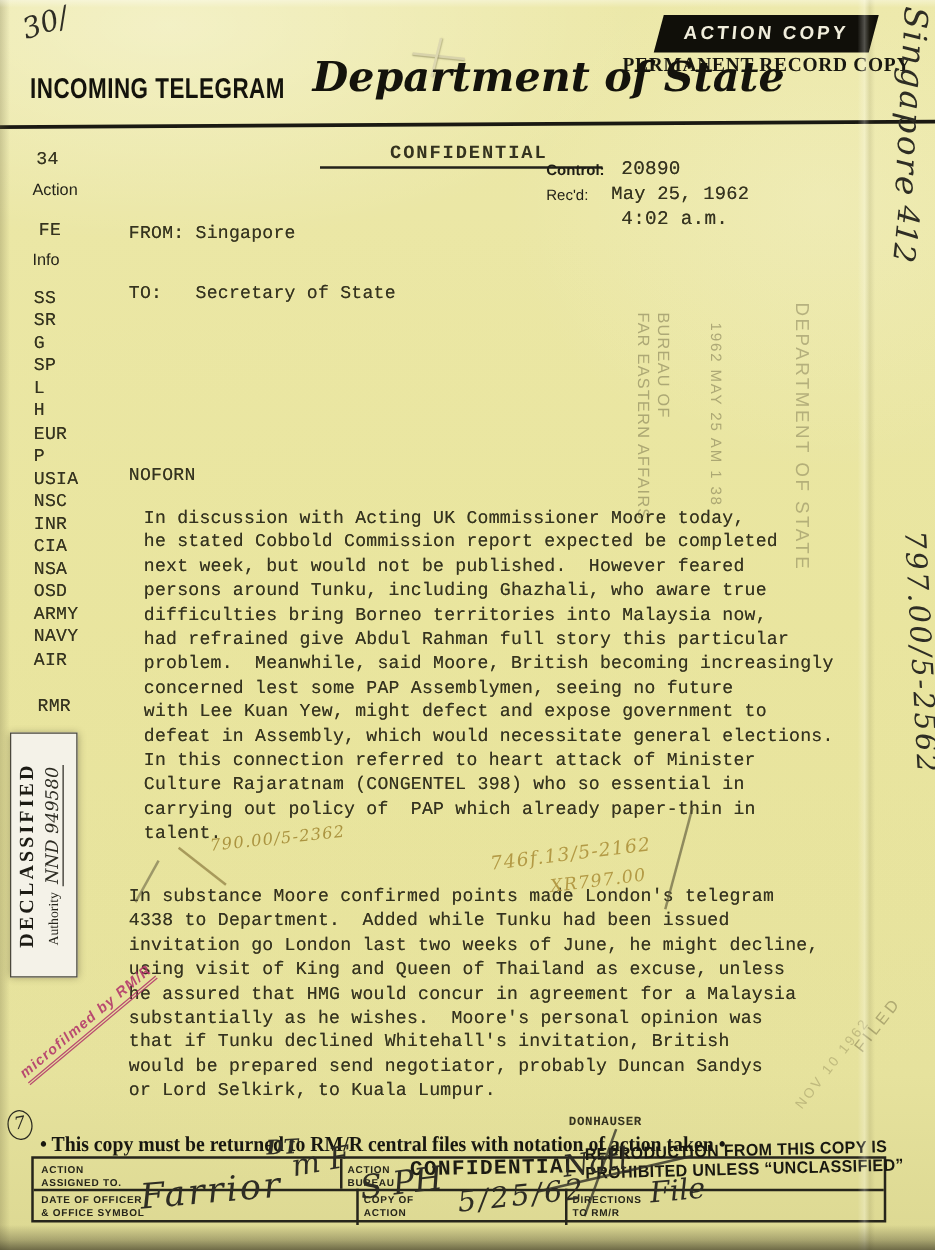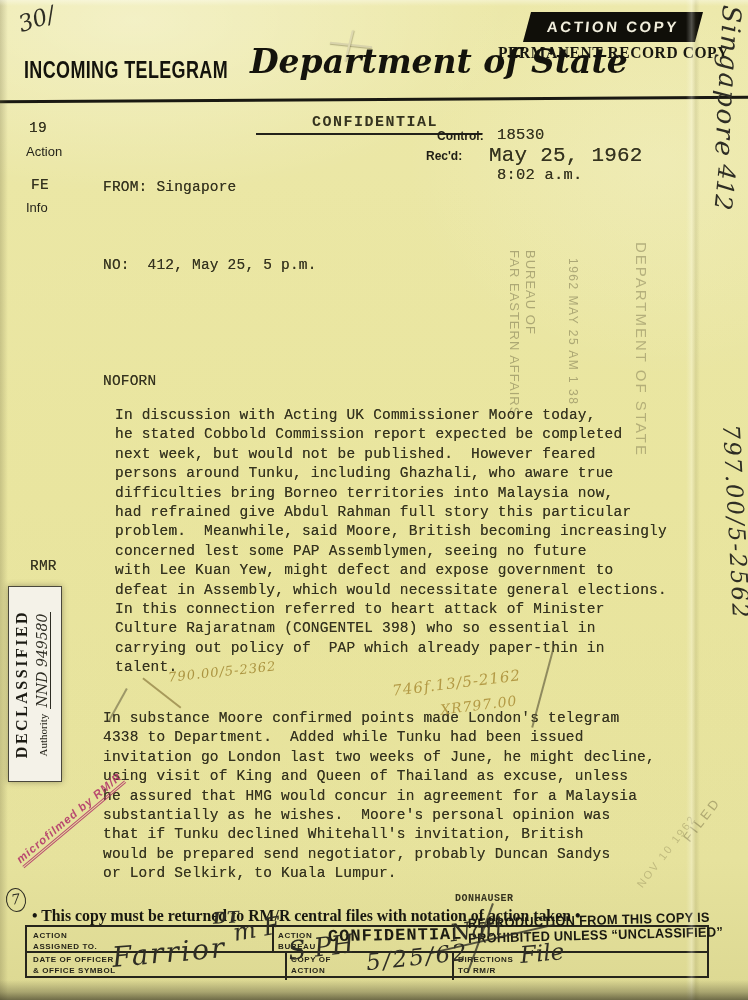--- a/index.html
+++ b/index.html
@@ -39,40 +39,57 @@
 
   <div class="abs" style="left:498px;top:44px;font-family:'Liberation Serif',serif;font-weight:bold;font-size:16px;letter-spacing:.6px;color:#181710;transform:scaleX(.97);transform-origin:left;">PERMANENT RECORD COPY</div>
 
   <div class="abs" style="left:24px;top:57px;font-weight:bold;font-size:23px;color:#14130c;transform:scaleX(.78);transform-origin:left;letter-spacing:.5px;">INCOMING TELEGRAM</div>
   <div class="abs" style="left:250px;top:42px;font-family:'DejaVu Serif',serif;font-style:italic;font-weight:600;font-size:33px;color:#14130c;">Department of State</div>
   <div class="abs" style="left:0;top:98px;width:748px;height:3px;background:#1a1912;transform:rotate(-.35deg);"></div>
 
   <div class="abs mono" style="left:312px;top:114px;font-weight:bold;font-size:15px;letter-spacing:1.5px;">CONFIDENTIAL</div>
   <div class="abs" style="left:256px;top:133px;width:226px;height:2px;background:#23221a;"></div>
   <div class="abs" style="left:437px;top:129px;font-size:12px;font-weight:bold;color:#1f1e15;text-align:right;">Control:</div>
-  <div class="abs mono typed" style="left:497px;top:126px;font-size:15.5px;">18530</div>
-  <div class="abs" style="left:426px;top:149px;font-size:12px;font-weight:bold;color:#1f1e15;">Rec'd:</div>
-  <div class="abs mono typed" style="left:489px;top:146px;font-size:21px;">May 25, 1962</div>
-  <div class="abs mono typed" style="left:497px;top:166px;font-size:15.5px;">8:02 a.m.</div>
+  <div class="abs mono typed" style="left:497px;top:126px;font-size:15.5px;">20890</div>
+  <div class="abs" style="left:437px;top:149px;font-size:12px;font-weight:normal;color:#1f1e15;">Rec'd:</div>
+  <div class="abs mono typed" style="left:489px;top:146px;font-size:15px;">May 25, 1962</div>
+  <div class="abs mono typed" style="left:497px;top:166px;font-size:15.5px;">4:02 a.m.</div>
 
-  <div class="abs mono typed" style="left:29px;top:119px;">19</div>
+  <div class="abs mono typed" style="left:29px;top:119px;">34</div>
   <div class="abs" style="left:26px;top:144px;font-size:13px;color:#25241a;">Action</div>
   <div class="abs mono typed" style="left:31px;top:176px;">FE</div>
   <div class="abs" style="left:26px;top:200px;font-size:13px;color:#25241a;">Info</div>
+  <div class="abs mono pre" style="left:27px;top:230px;font-size:14.5px;line-height:18.1px;letter-spacing:.2px;text-shadow:0 0 .5px rgba(50,48,30,.7);">SS
+SR
+G
+SP
+L
+H
+EUR
+P
+USIA
+NSC
+INR
+CIA
+NSA
+OSD
+ARMY
+NAVY
+AIR</div>
   <div class="abs mono typed" style="left:30px;top:557px;">RMR</div>
 
   <div class="abs vrot faintstamp" style="left:538px;top:250px;width:218px;font-size:13px;letter-spacing:1px;line-height:16px;">
     <div>BUREAU OF</div>
     <div>FAR EASTERN AFFAIRS</div>
   </div>
   <div class="abs vrot faintstamp" style="left:580px;top:258px;width:170px;font-size:12px;letter-spacing:1.5px;">1962 MAY 25  AM 1 38</div>
   <div class="abs vrot faintstamp" style="left:650px;top:242px;width:225px;font-size:15px;letter-spacing:2px;color:rgba(130,124,84,.52);">DEPARTMENT OF STATE</div>
 
   <div class="abs mono typed pre" style="left:103px;top:178px;">FROM: Singapore</div>
-  <div class="abs mono typed pre" style="left:103px;top:256px;">NO:  412, May 25, 5 p.m.</div>
+  <div class="abs mono typed pre" style="left:103px;top:226px;">TO:   Secretary of State</div>
 
   <div class="abs mono typed pre" style="left:103px;top:372px;">NOFORN</div>
   <div class="abs mono typed pre" style="left:115px;top:406px;">In discussion with Acting UK Commissioner Moore today,
 he stated Cobbold Commission report expected be completed
 next week, but would not be published.  However feared
 persons around Tunku, including Ghazhali, who aware true
 difficulties bring Borneo territories into Malaysia now,
 had refrained give Abdul Rahman full story this particular
 problem.  Meanwhile, said Moore, British becoming increasingly
 concerned lest some PAP Assemblymen, seeing no future

